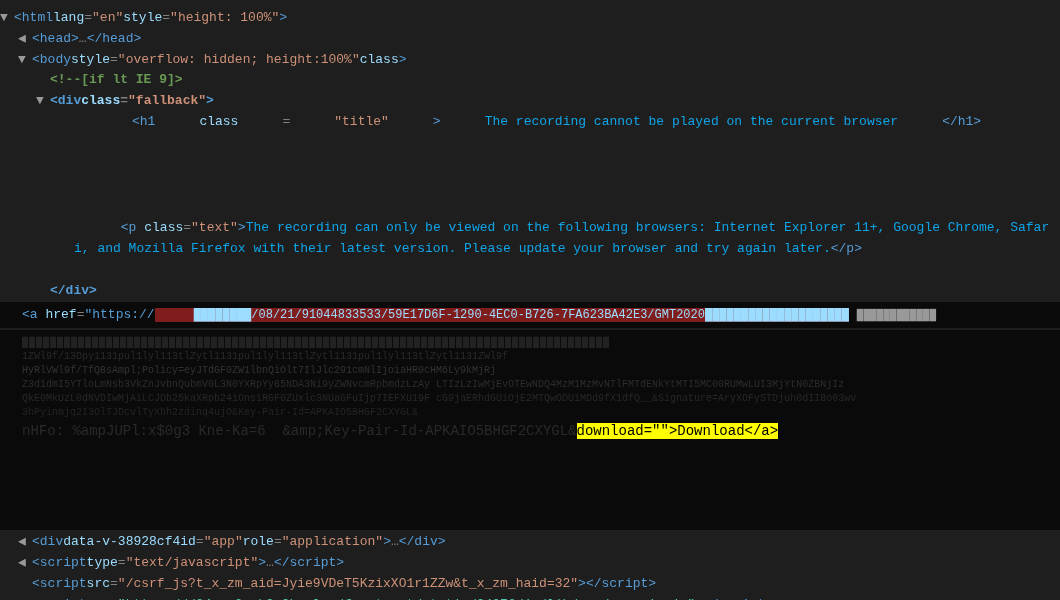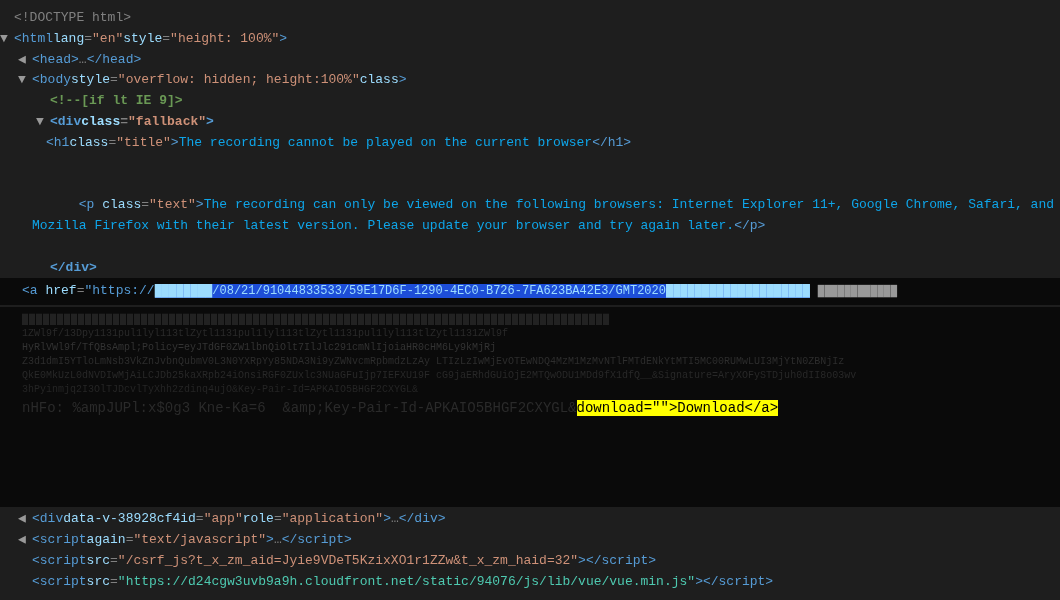--- a/index.html
+++ b/index.html
@@ -29,21 +29,21 @@
       color: #999;
       width: 14px;
       min-width: 14px;
       cursor: pointer;
       user-select: none;
     }
 
     .indent-0 { padding-left: 0px; }
     .indent-1 { padding-left: 18px; }
     .indent-2 { padding-left: 36px; font-weight: bold; }
-    .indent-3 { padding-left: 32px; }
+    .indent-3 { padding-left: 74px; gap: 44px; }
 
     .tag { color: #569cd6; }
     .attr-name { color: #9cdcfe; }
     .attr-value { color: #ce9178; }
     .comment { color: #6a9955; }
     .text-content { color: #0ea5e9; }
     .punctuation { color: #808080; }
     .doctype { color: #808080; }
     .link-text { color: #4ec9b0; }
     .highlight-yellow { background: #ffff00; color: #000; }
@@ -64,24 +64,20 @@
       overflow: hidden;
       line-height: 1.4;
       text-overflow: ellipsis;
     }
   </style>
 </head>
 <body>
 
 <div class="code-view">
 
-  <div class="line indent-0">
-    <span class="toggle">&nbsp;</span>
-    <span class="doctype">&lt;!DOCTYPE html&gt;</span>
-  </div>
 
   <div class="line indent-0">
     <span class="toggle">▼</span>
     <span class="tag">&lt;html</span>
     <span class="attr-name"> lang</span>
       <span class="punctuation">=</span>
       <span class="attr-value">"en"</span>
     <span class="attr-name"> style</span>
       <span class="punctuation">=</span>
       <span class="attr-value">"height: 100%"</span>
@@ -138,21 +134,21 @@
   </div>
 
   <div class="line indent-2">
     <span class="toggle">&nbsp;</span>
     <span class="tag">&lt;/div&gt;</span>
   </div>
 
 
   <div style="background:#0a0a0a; padding: 3px 4px 3px 22px; white-space: nowrap; overflow:hidden;">
     <span class="tag">&lt;a</span>
-    <span class="attr-name"> href</span><span class="punctuation">=</span><span style="color:#569cd6;">"https://</span><span style="background:#1d4ed8; color:#9cdcfe; font-size:12px;">████████/08/21/91044833533/59E17D6F-1290-4EC0-B726-7FA623BA42E3/GMT2020████████████████████</span>
+    <span class="attr-name"> href</span><span class="punctuation">=</span><span style="color:#569cd6;">"https://</span><span style="background:#7f1d1d; color:#9cdcfe; font-size:12px;padding-left:39px;">████████/08/21/91044833533/59E17D6F-1290-4EC0-B726-7FA623BA42E3/GMT2020████████████████████</span>
     <span style="color:#999; font-size:11px;">████████████</span>
   </div>
 
   <div class="dark-block" style="padding: 6px 22px; min-height: 200px;">
     <div class="dark-block-line" style="color:#222; font-size:10px; letter-spacing:1px;">████████████████████████████████████████████████████████████████████████████████████</div>
     <div class="dark-block-line" style="color:#2a2a2a; font-size:10px;">1ZWl9f/13Dpy1131pul1lyl113tlZytl1131pul1lyl113tlZytl1131pul1lyl113tlZytl1131ZWl9f</div>
     <div class="dark-block-line" style="color:#333; font-size:10px;">HyRlVWl9f/TfQBsAmpl;Policy=eyJTdGF0ZW1lbnQiOlt7IlJlc291cmNlIjoiaHR0cHM6Ly9kMjRj</div>
     <div class="dark-block-line" style="color:#2d2d2d; font-size:10px; word-break:break-all;">
       Z3d1dmI5YTloLmNsb3VkZnJvbnQubmV0L3N0YXRpYy85NDA3Ni9yZWNvcmRpbmdzLzAy
       LTIzLzIwMjEvOTEwNDQ4MzM1MzMvNTlFMTdENkYtMTI5MC00RUMwLUI3MjYtN0ZBNjIz
@@ -181,21 +177,21 @@
       <span class="punctuation">=</span>
       <span class="attr-value">"application"</span>
     <span class="tag">&gt;</span>
       <span class="punctuation">…</span>
       <span class="tag">&lt;/div&gt;</span>
   </div>
 
   <div class="line indent-1">
     <span class="toggle">◀</span>
     <span class="tag">&lt;script</span>
-    <span class="attr-name"> again</span>
+    <span class="attr-name"> type</span>
       <span class="punctuation">=</span>
       <span class="attr-value">"text/javascript"</span>
     <span class="tag">&gt;</span>
       <span class="punctuation">…</span>
       <span class="tag">&lt;/script&gt;</span>
   </div>
 
   <div class="line indent-1">
     <span class="toggle">&nbsp;</span>
     <span class="tag">&lt;script</span>

